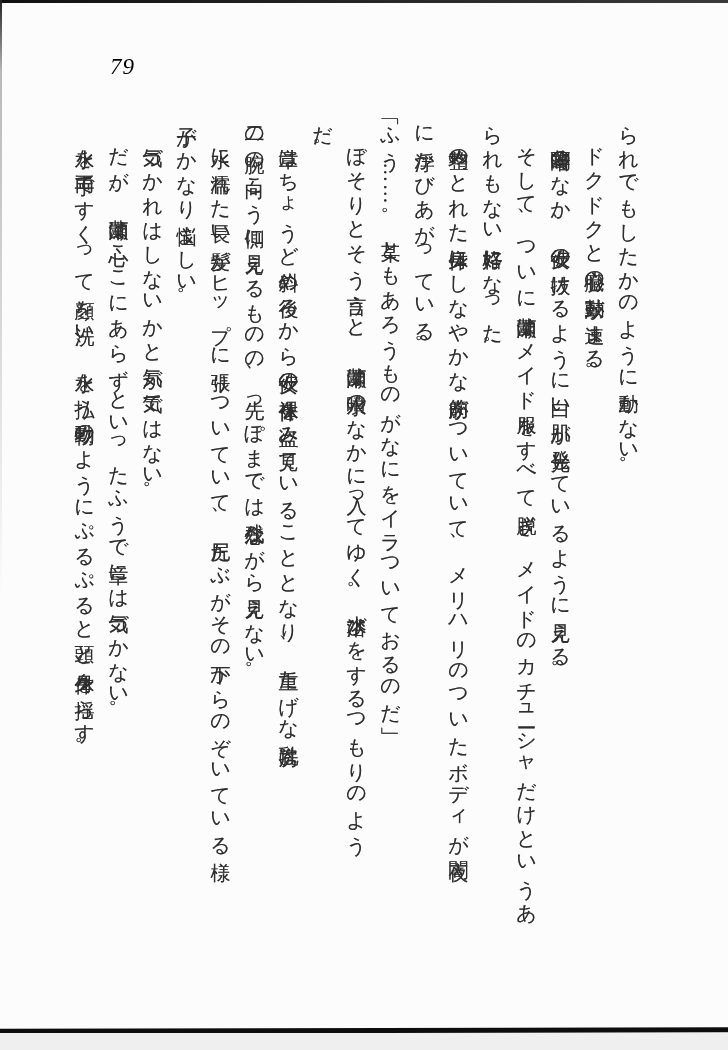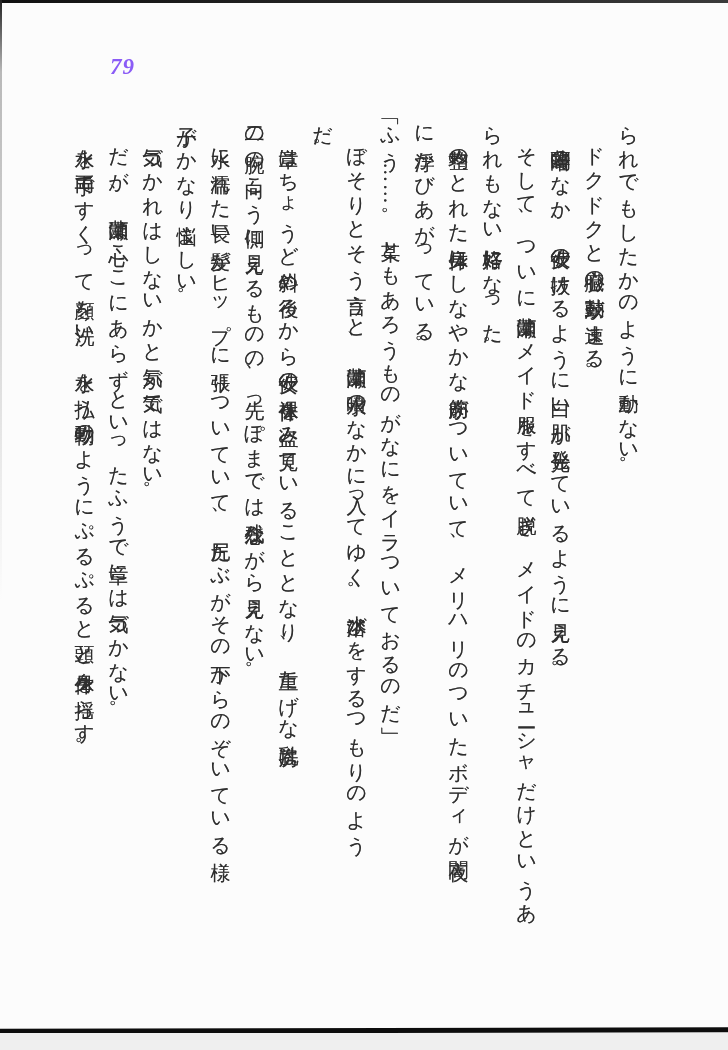--- a/index.html
+++ b/index.html
@@ -44,23 +44,22 @@
     top: 1033px; left: 0;
     width: 728px; height: 17px;
     background: #efefef;
   }
   .page-number {
     position: absolute;
     top: 54px;
     left: 110px;
     font-size: 23px;
     font-style: italic;
-    color: #8b5cf6;
+    color: #000000;
     letter-spacing: 1px;
-    font-weight: bold;
   }
   
   .body-text {
     position: absolute;
     top: 112px;
     right: 82px;
     height: 848px;
     writing-mode: vertical-rl;
     text-orientation: mixed;
     white-space: pre;

